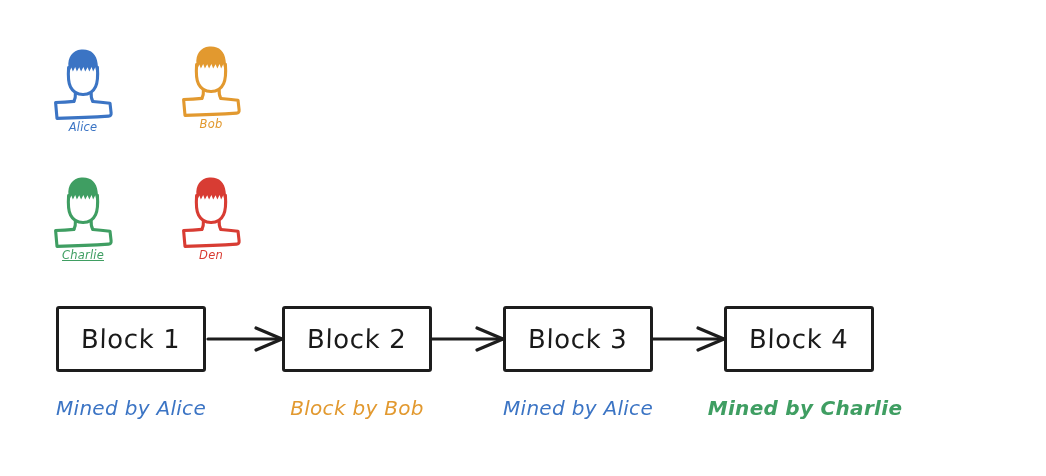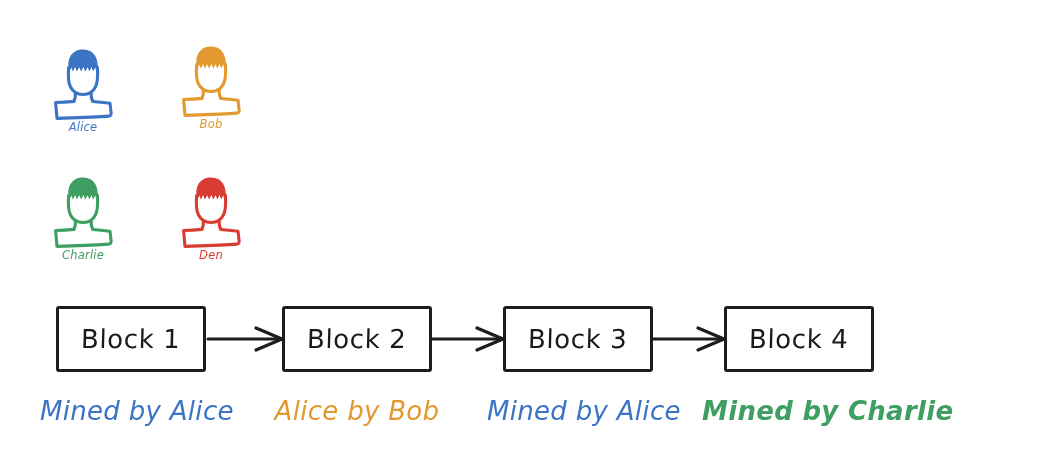--- a/index.html
+++ b/index.html
@@ -73,21 +73,21 @@
     height: 30px;
   }
   .arrow svg { display: block; }
 
   
   .miner {
     position: absolute;
     top: 396px;
     text-align: center;
     font-family: "DejaVu Sans", sans-serif;
-    font-size: 26px;
+    font-size: 20px;
     font-style: italic;
     letter-spacing: 0.3px;
     white-space: nowrap;
   }
 </style>
 </head>
 <body>
 
 <div id="canvas">
 
@@ -119,21 +119,21 @@
       <div class="avatar" style="left: 48px; top: 172px;">
         <div>
           <svg viewBox="0 0 70 78" xmlns="http://www.w3.org/2000/svg">
             <path fill="#3f9e62" d="M20.4 22.8 C19.6 13.8 24.2 6.4 33.3 5.6 C42.6 4.8 48.6 10.2 49.6 19.4 C50.0 22.6 50.0 25.4 49.6 27.6 L48.2 27.5 L47.3 23.2 L45.1 27.4 L43.6 23.0 L41.3 27.6 L39.6 23.3 L37.2 27.5 L35.4 23.1 L33.1 27.6 L31.2 23.2 L28.9 27.4 L27.2 23.0 L24.9 27.5 L23.3 23.4 L21.6 27.6 Z"></path>
             <path fill="none" stroke="#3f9e62" stroke-width="3.1" stroke-linecap="round" stroke-linejoin="round" d="M20.6 23.6 C19.9 33.4 20.3 38.8 22.5 43.0 C25.2 48.2 29.7 50.6 35.2 50.5 C40.7 50.4 45.2 47.8 47.6 42.6 C49.6 38.3 50.1 32.9 49.4 23.4"></path>
             <path fill="none" stroke="#3f9e62" stroke-width="3.1" stroke-linecap="round" stroke-linejoin="round" d="M27.4 49.0 C27.6 52.6 27.3 55.1 26.0 57.3"></path>
             <path fill="none" stroke="#3f9e62" stroke-width="3.1" stroke-linecap="round" stroke-linejoin="round" d="M43.2 49.2 C43.0 52.8 43.4 55.3 44.8 57.4"></path>
             <path fill="none" stroke="#3f9e62" stroke-width="3.1" stroke-linecap="round" stroke-linejoin="round" d="M25.9 57.4 C20.2 57.9 13.5 58.3 7.6 58.5 L9.0 74.4 C23.8 74.0 44.6 73.2 60.6 72.1 C62.4 72.0 63.3 70.9 63.1 68.9 L62.0 59.2 C56.2 58.7 50.0 58.1 44.9 57.5"></path>
           </svg>
         </div>
-        <div class="avatar-name" style="color: rgb(63, 158, 98);">Charlie</div>
+        <div class="avatar-name" style="color: rgb(63, 158, 98); text-decoration: underline;">Charlie</div>
       </div>
       <div class="avatar" style="left: 176px; top: 172px;">
         <div>
           <svg viewBox="0 0 70 78" xmlns="http://www.w3.org/2000/svg">
             <path fill="#d83c33" d="M20.4 22.8 C19.6 13.8 24.2 6.4 33.3 5.6 C42.6 4.8 48.6 10.2 49.6 19.4 C50.0 22.6 50.0 25.4 49.6 27.6 L48.2 27.5 L47.3 23.2 L45.1 27.4 L43.6 23.0 L41.3 27.6 L39.6 23.3 L37.2 27.5 L35.4 23.1 L33.1 27.6 L31.2 23.2 L28.9 27.4 L27.2 23.0 L24.9 27.5 L23.3 23.4 L21.6 27.6 Z"></path>
             <path fill="none" stroke="#d83c33" stroke-width="3.1" stroke-linecap="round" stroke-linejoin="round" d="M20.6 23.6 C19.9 33.4 20.3 38.8 22.5 43.0 C25.2 48.2 29.7 50.6 35.2 50.5 C40.7 50.4 45.2 47.8 47.6 42.6 C49.6 38.3 50.1 32.9 49.4 23.4"></path>
             <path fill="none" stroke="#d83c33" stroke-width="3.1" stroke-linecap="round" stroke-linejoin="round" d="M27.4 49.0 C27.6 52.6 27.3 55.1 26.0 57.3"></path>
             <path fill="none" stroke="#d83c33" stroke-width="3.1" stroke-linecap="round" stroke-linejoin="round" d="M43.2 49.2 C43.0 52.8 43.4 55.3 44.8 57.4"></path>
             <path fill="none" stroke="#d83c33" stroke-width="3.1" stroke-linecap="round" stroke-linejoin="round" d="M25.9 57.4 C20.2 57.9 13.5 58.3 7.6 58.5 L9.0 74.4 C23.8 74.0 44.6 73.2 60.6 72.1 C62.4 72.0 63.3 70.9 63.1 68.9 L62.0 59.2 C56.2 58.7 50.0 58.1 44.9 57.5"></path>
           </svg>
@@ -143,21 +143,21 @@
     </div>
 
   <div id="chain">
       <div class="block" style="left: 56px; width: 150px;">
         <div class="block-label">Block 1</div>
       </div>
       <div class="miner" style="left: 40px; width: 182px; color: rgb(59, 116, 196);">Mined by Alice</div>
       <div class="block" style="left: 282px; width: 150px;">
         <div class="block-label">Block 2</div>
       </div>
-      <div class="miner" style="left: 266px; width: 182px; color: rgb(226, 153, 47);">Alice by Bob</div>
+      <div class="miner" style="left: 266px; width: 182px; color: rgb(226, 153, 47);">Block by Bob</div>
       <div class="block" style="left: 503px; width: 150px;">
         <div class="block-label">Block 3</div>
       </div>
       <div class="miner" style="left: 487px; width: 182px; color: rgb(59, 116, 196);">Mined by Alice</div>
       <div class="block" style="left: 724px; width: 150px;">
         <div class="block-label">Block 4</div>
       </div>
       <div class="miner" style="left: 702px; width: 206px; color: rgb(63, 158, 98); font-weight: bold;">Mined by Charlie</div>
       <div class="arrow" style="left: 206px; width: 78px;">
         <svg width="78" height="30" viewBox="0 0 78 30" xmlns="http://www.w3.org/2000/svg">

